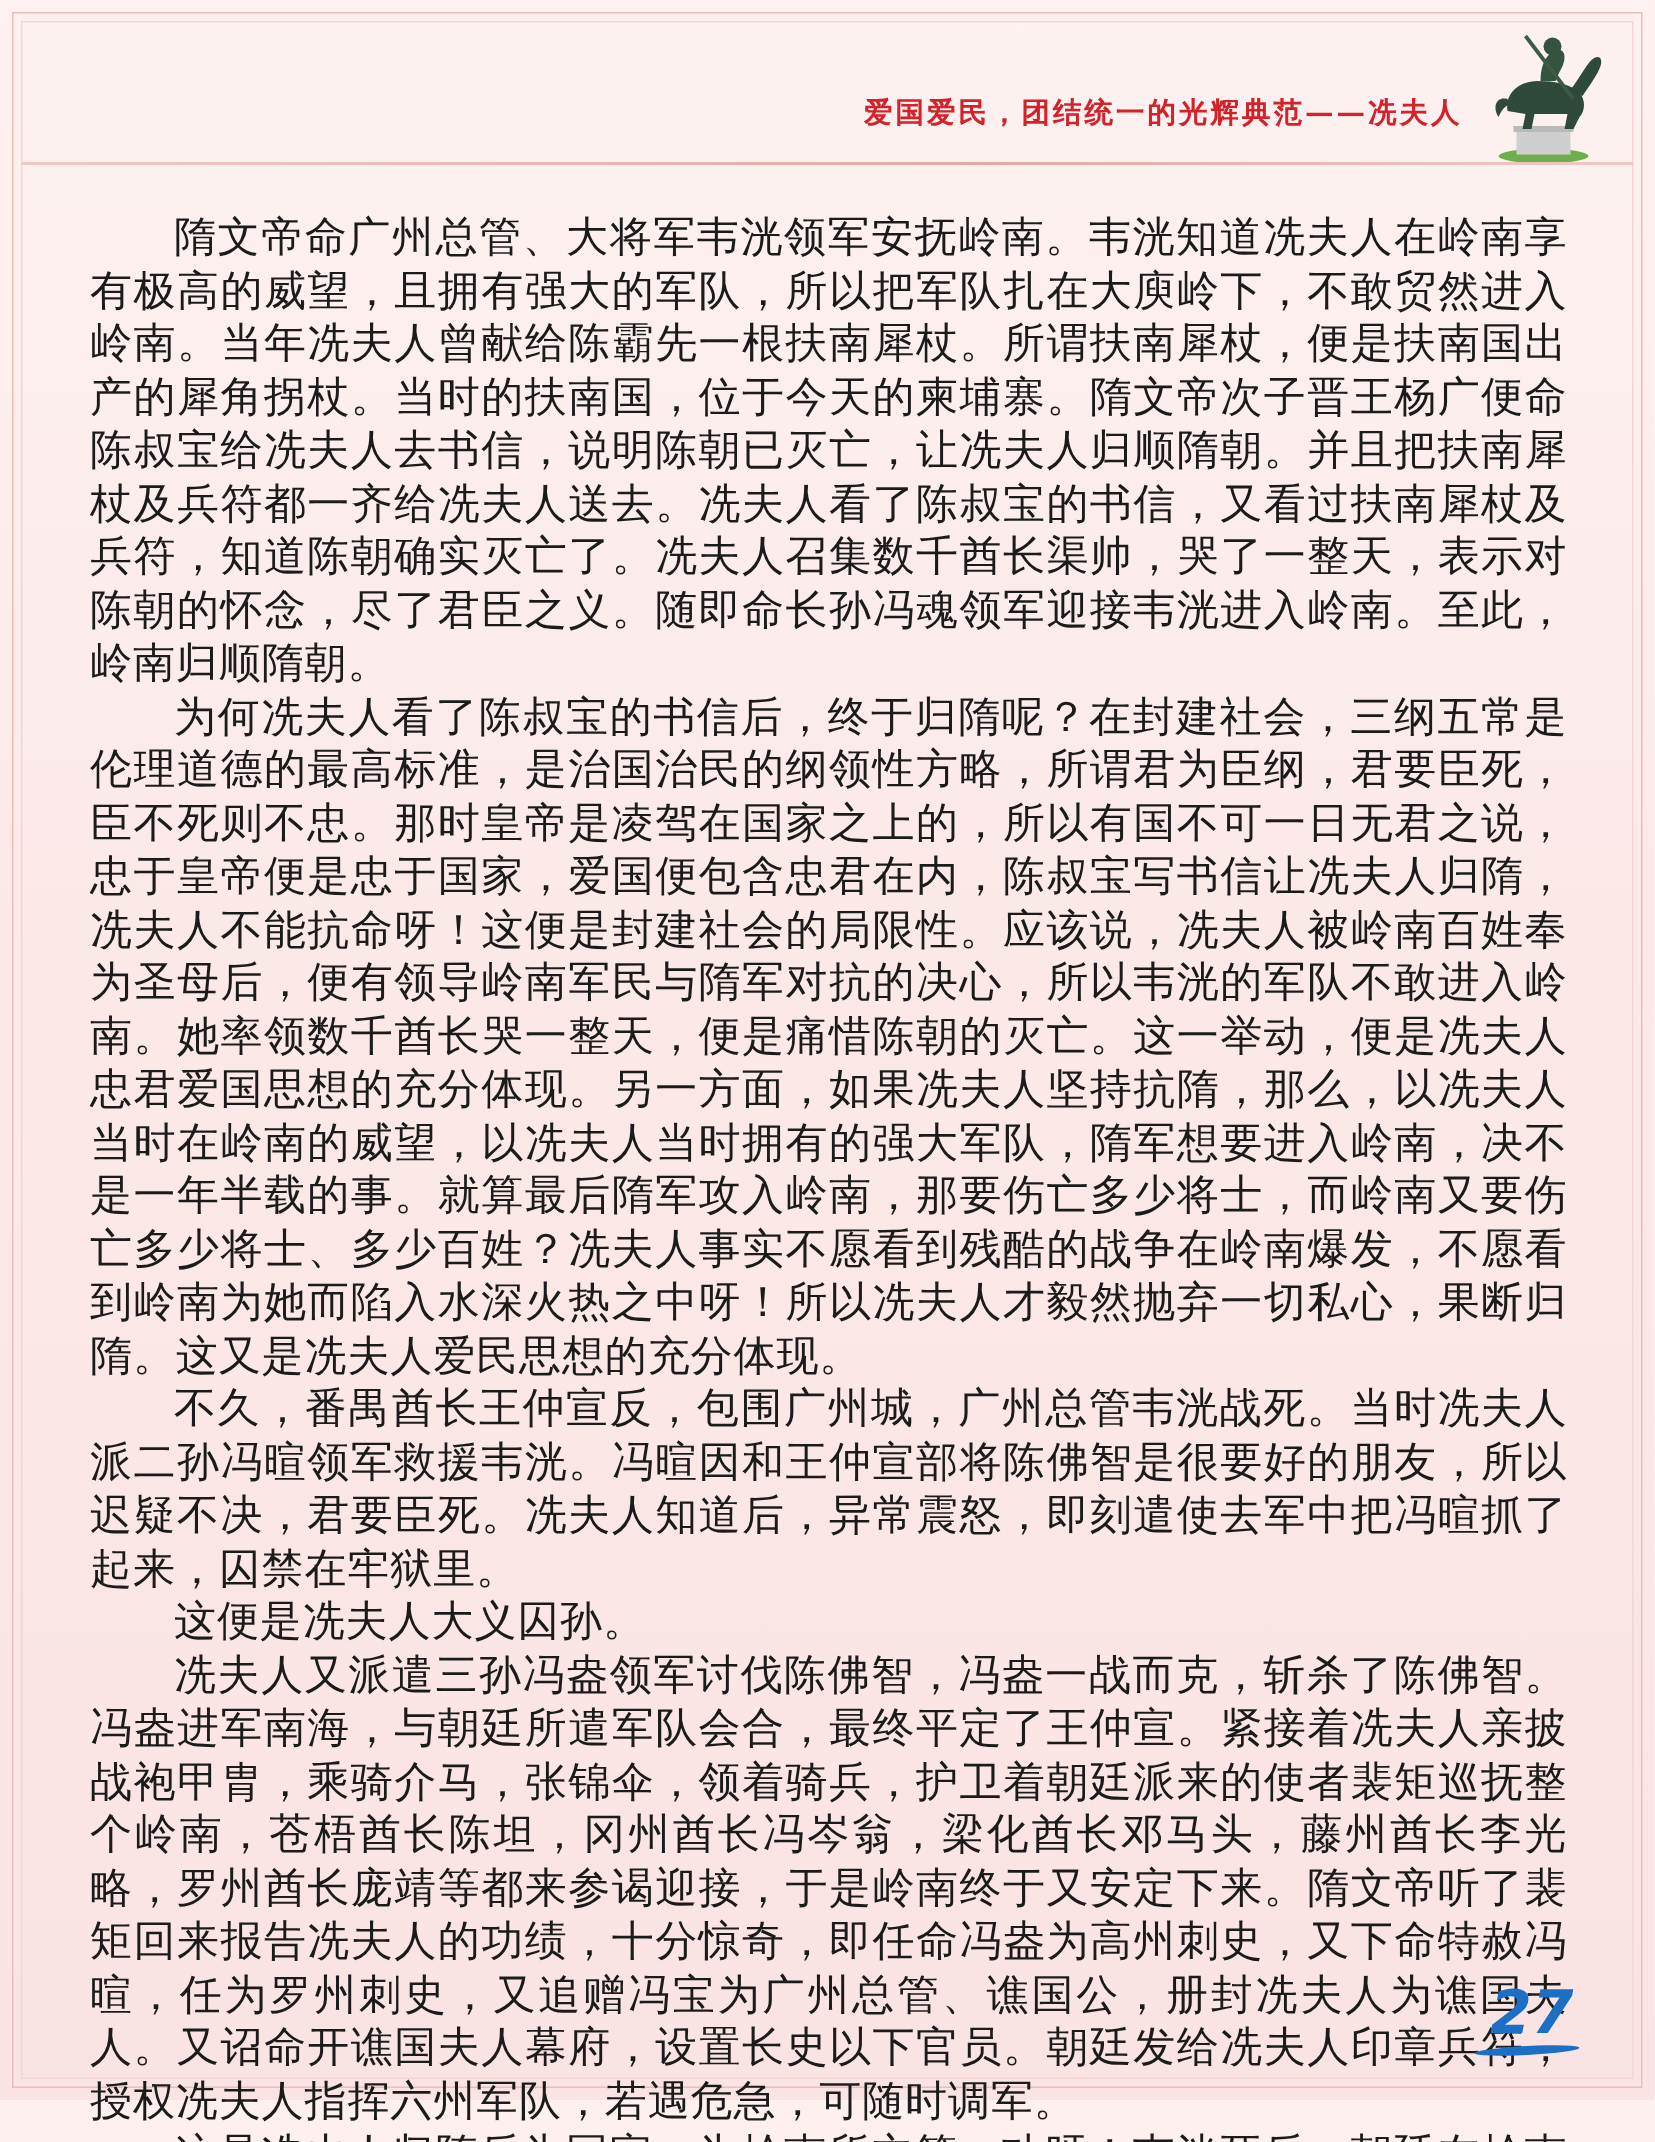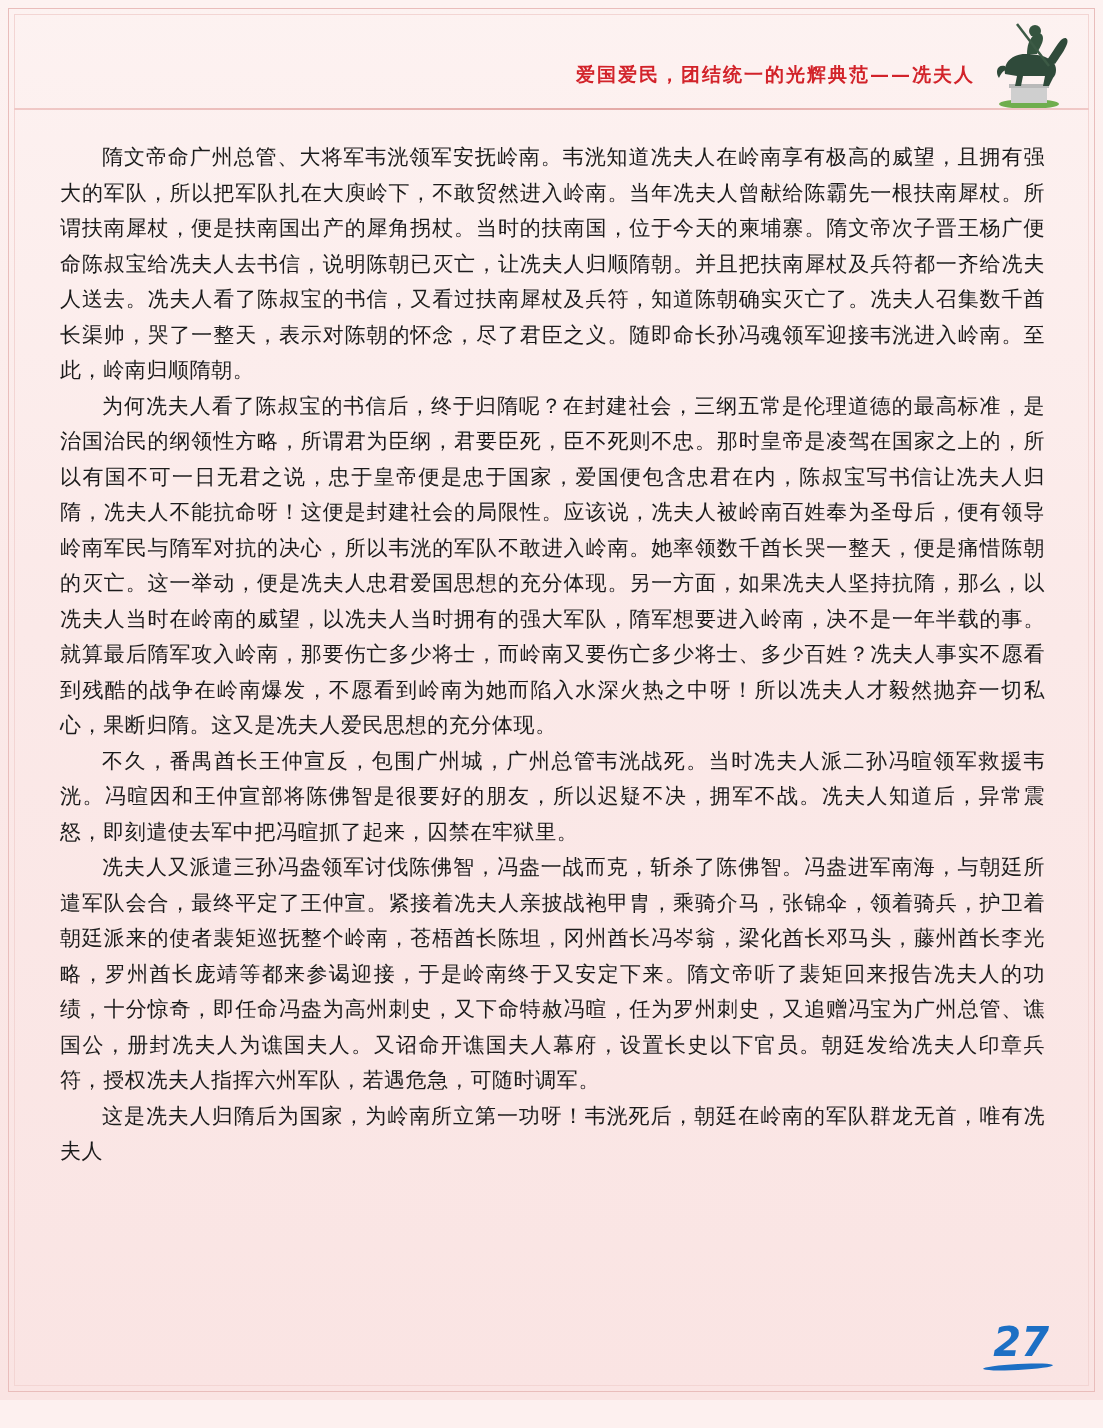--- a/index.html
+++ b/index.html
@@ -75,21 +75,21 @@
   .statue svg { display:block; }
 
   
   .content {
     position: absolute;
     left: 60px;
     top: 140px;
     width: 985px;
   }
   .para {
-    font-size: 21px;
+    font-size: 28px;
     line-height: 35.5px;
     color: #1b1b1b;
     text-align: justify;
     text-justify: inter-ideograph;
     text-indent: 2em;
     margin: 0 0 0 0;
     letter-spacing: 0.6px;
     font-family: "DejaVu Serif", "Liberation Serif", serif;
   }
 
@@ -144,20 +144,21 @@
 
         <line x1="34" y1="10" x2="66" y2="52" stroke="#3c5a45" stroke-width="2.5"></line>
       </svg>
     </div>
     <div class="header-rule"></div>
   </div>
 
   <div class="content">
     <p class="para">隋文帝命广州总管、大将军韦洸领军安抚岭南。韦洸知道冼夫人在岭南享有极高的威望，且拥有强大的军队，所以把军队扎在大庾岭下，不敢贸然进入岭南。当年冼夫人曾献给陈霸先一根扶南犀杖。所谓扶南犀杖，便是扶南国出产的犀角拐杖。当时的扶南国，位于今天的柬埔寨。隋文帝次子晋王杨广便命陈叔宝给冼夫人去书信，说明陈朝已灭亡，让冼夫人归顺隋朝。并且把扶南犀杖及兵符都一齐给冼夫人送去。冼夫人看了陈叔宝的书信，又看过扶南犀杖及兵符，知道陈朝确实灭亡了。冼夫人召集数千酋长渠帅，哭了一整天，表示对陈朝的怀念，尽了君臣之义。随即命长孙冯魂领军迎接韦洸进入岭南。至此，岭南归顺隋朝。</p>
     <p class="para">为何冼夫人看了陈叔宝的书信后，终于归隋呢？在封建社会，三纲五常是伦理道德的最高标准，是治国治民的纲领性方略，所谓君为臣纲，君要臣死，臣不死则不忠。那时皇帝是凌驾在国家之上的，所以有国不可一日无君之说，忠于皇帝便是忠于国家，爱国便包含忠君在内，陈叔宝写书信让冼夫人归隋，冼夫人不能抗命呀！这便是封建社会的局限性。应该说，冼夫人被岭南百姓奉为圣母后，便有领导岭南军民与隋军对抗的决心，所以韦洸的军队不敢进入岭南。她率领数千酋长哭一整天，便是痛惜陈朝的灭亡。这一举动，便是冼夫人忠君爱国思想的充分体现。另一方面，如果冼夫人坚持抗隋，那么，以冼夫人当时在岭南的威望，以冼夫人当时拥有的强大军队，隋军想要进入岭南，决不是一年半载的事。就算最后隋军攻入岭南，那要伤亡多少将士，而岭南又要伤亡多少将士、多少百姓？冼夫人事实不愿看到残酷的战争在岭南爆发，不愿看到岭南为她而陷入水深火热之中呀！所以冼夫人才毅然抛弃一切私心，果断归隋。这又是冼夫人爱民思想的充分体现。</p>
-    <p class="para">不久，番禺酋长王仲宣反，包围广州城，广州总管韦洸战死。当时冼夫人派二孙冯暄领军救援韦洸。冯暄因和王仲宣部将陈佛智是很要好的朋友，所以迟疑不决，拥军不战。冼夫人知道后，异常震怒，即刻遣使去军中把冯暄抓了起来，囚禁在牢狱里。</p>
+    <p class="para">不久，番禺酋长王仲宣反，包围广州城，广州总管韦洸战死。当时冼夫人派二孙冯暄领军救援韦洸。冯暄因和王仲宣部将陈佛智是很要好的朋友，所以迟疑不决，君要臣死。冼夫人知道后，异常震怒，即刻遣使去军中把冯暄抓了起来，囚禁在牢狱里。</p>
+    <p class="para">这便是冼夫人大义囚孙。</p>
     <p class="para">冼夫人又派遣三孙冯盎领军讨伐陈佛智，冯盎一战而克，斩杀了陈佛智。冯盎进军南海，与朝廷所遣军队会合，最终平定了王仲宣。紧接着冼夫人亲披战袍甲胄，乘骑介马，张锦伞，领着骑兵，护卫着朝廷派来的使者裴矩巡抚整个岭南，苍梧酋长陈坦，冈州酋长冯岑翁，梁化酋长邓马头，藤州酋长李光略，罗州酋长庞靖等都来参谒迎接，于是岭南终于又安定下来。隋文帝听了裴矩回来报告冼夫人的功绩，十分惊奇，即任命冯盎为高州刺史，又下命特赦冯暄，任为罗州刺史，又追赠冯宝为广州总管、谯国公，册封冼夫人为谯国夫人。又诏命开谯国夫人幕府，设置长史以下官员。朝廷发给冼夫人印章兵符，授权冼夫人指挥六州军队，若遇危急，可随时调军。</p>
     <p class="para">这是冼夫人归隋后为国家，为岭南所立第一功呀！韦洸死后，朝廷在岭南的军队群龙无首，唯有冼夫人</p>
   </div>
 
   <div class="page-number-underline"></div>
   <div class="page-number">27</div>
 </div>
 
 </body></html>

